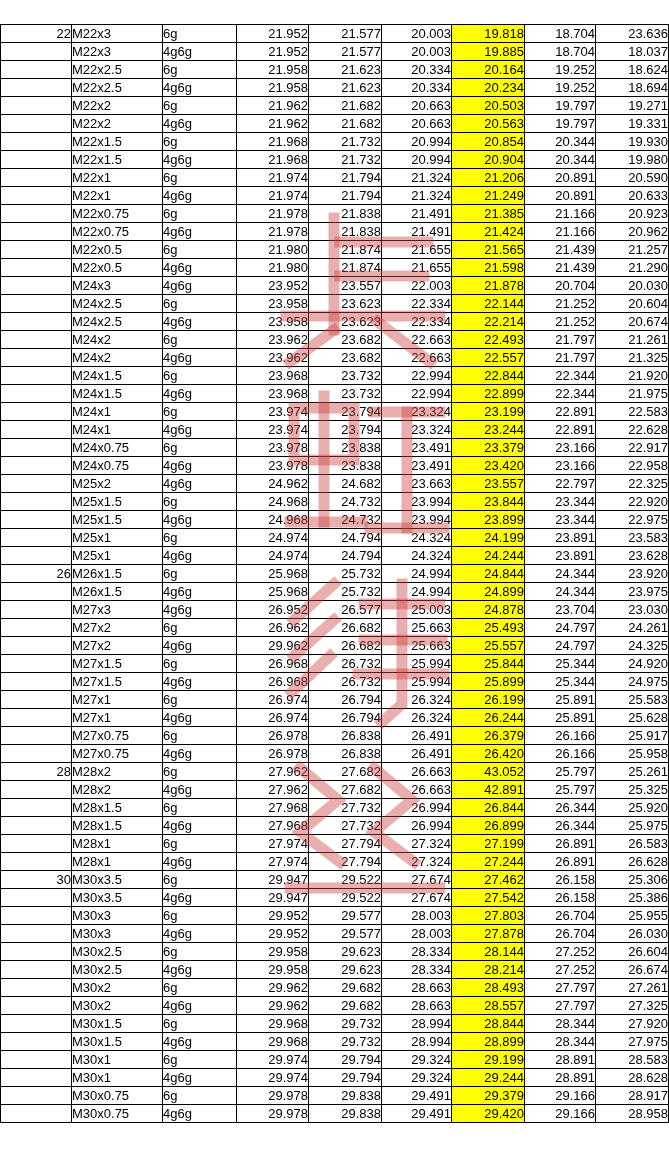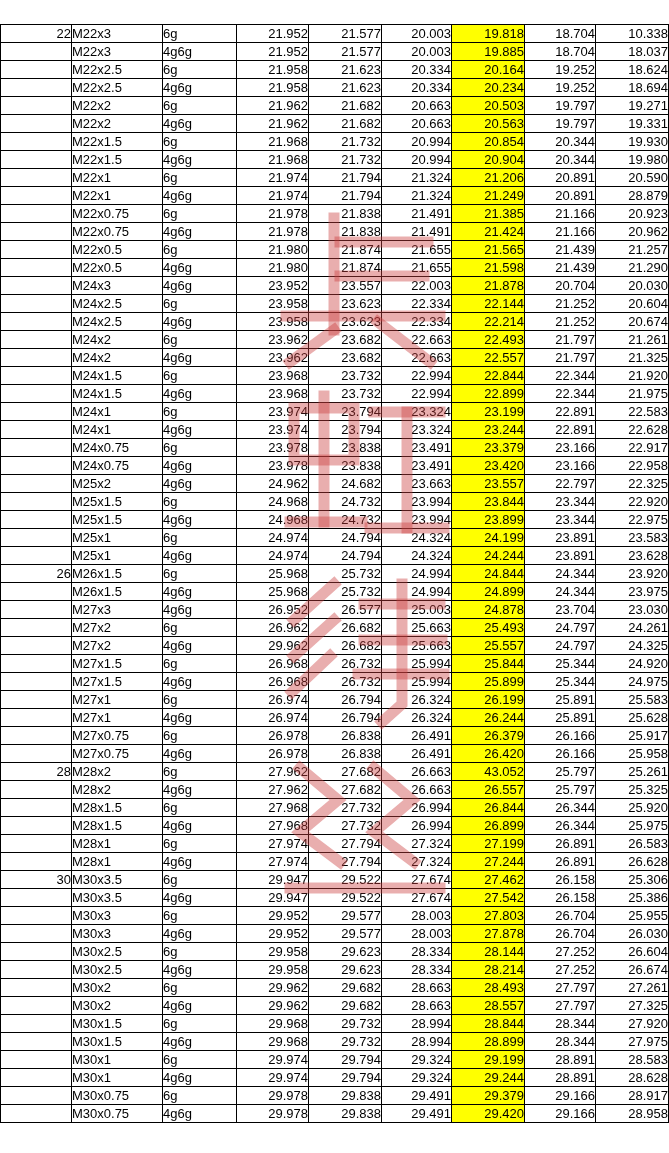--- a/index.html
+++ b/index.html
@@ -68,21 +68,21 @@
     <tbody>
         <tr>
           <td class="size">22</td>
           <td class="thread">M22x3</td>
           <td class="tol-c">6g</td>
           <td class="num">21.952</td>
           <td class="num">21.577</td>
           <td class="num">20.003</td>
           <td class="num hl">19.818</td>
           <td class="num">18.704</td>
-          <td class="num">10.338</td>
+          <td class="num">23.636</td>
         </tr>
         <tr>
           <td class="size"></td>
           <td class="thread">M22x3</td>
           <td class="tol-c">4g6g</td>
           <td class="num">21.952</td>
           <td class="num">21.577</td>
           <td class="num">20.003</td>
           <td class="num hl">19.885</td>
           <td class="num">18.704</td>
@@ -167,21 +167,21 @@
         </tr>
         <tr>
           <td class="size"></td>
           <td class="thread">M22x1</td>
           <td class="tol-c">4g6g</td>
           <td class="num">21.974</td>
           <td class="num">21.794</td>
           <td class="num">21.324</td>
           <td class="num hl">21.249</td>
           <td class="num">20.891</td>
-          <td class="num">28.879</td>
+          <td class="num">20.633</td>
         </tr>
         <tr>
           <td class="size"></td>
           <td class="thread">M22x0.75</td>
           <td class="tol-c">6g</td>
           <td class="num">21.978</td>
           <td class="num">21.838</td>
           <td class="num">21.491</td>
           <td class="num hl">21.385</td>
           <td class="num">21.166</td>
@@ -528,21 +528,21 @@
           <td class="num">25.797</td>
           <td class="num">25.261</td>
         </tr>
         <tr>
           <td class="size"></td>
           <td class="thread">M28x2</td>
           <td class="tol-c">4g6g</td>
           <td class="num">27.962</td>
           <td class="num">27.682</td>
           <td class="num">26.663</td>
-          <td class="num hl">26.557</td>
+          <td class="num hl">42.891</td>
           <td class="num">25.797</td>
           <td class="num">25.325</td>
         </tr>
         <tr>
           <td class="size"></td>
           <td class="thread">M28x1.5</td>
           <td class="tol-c">6g</td>
           <td class="num">27.968</td>
           <td class="num">27.732</td>
           <td class="num">26.994</td>

